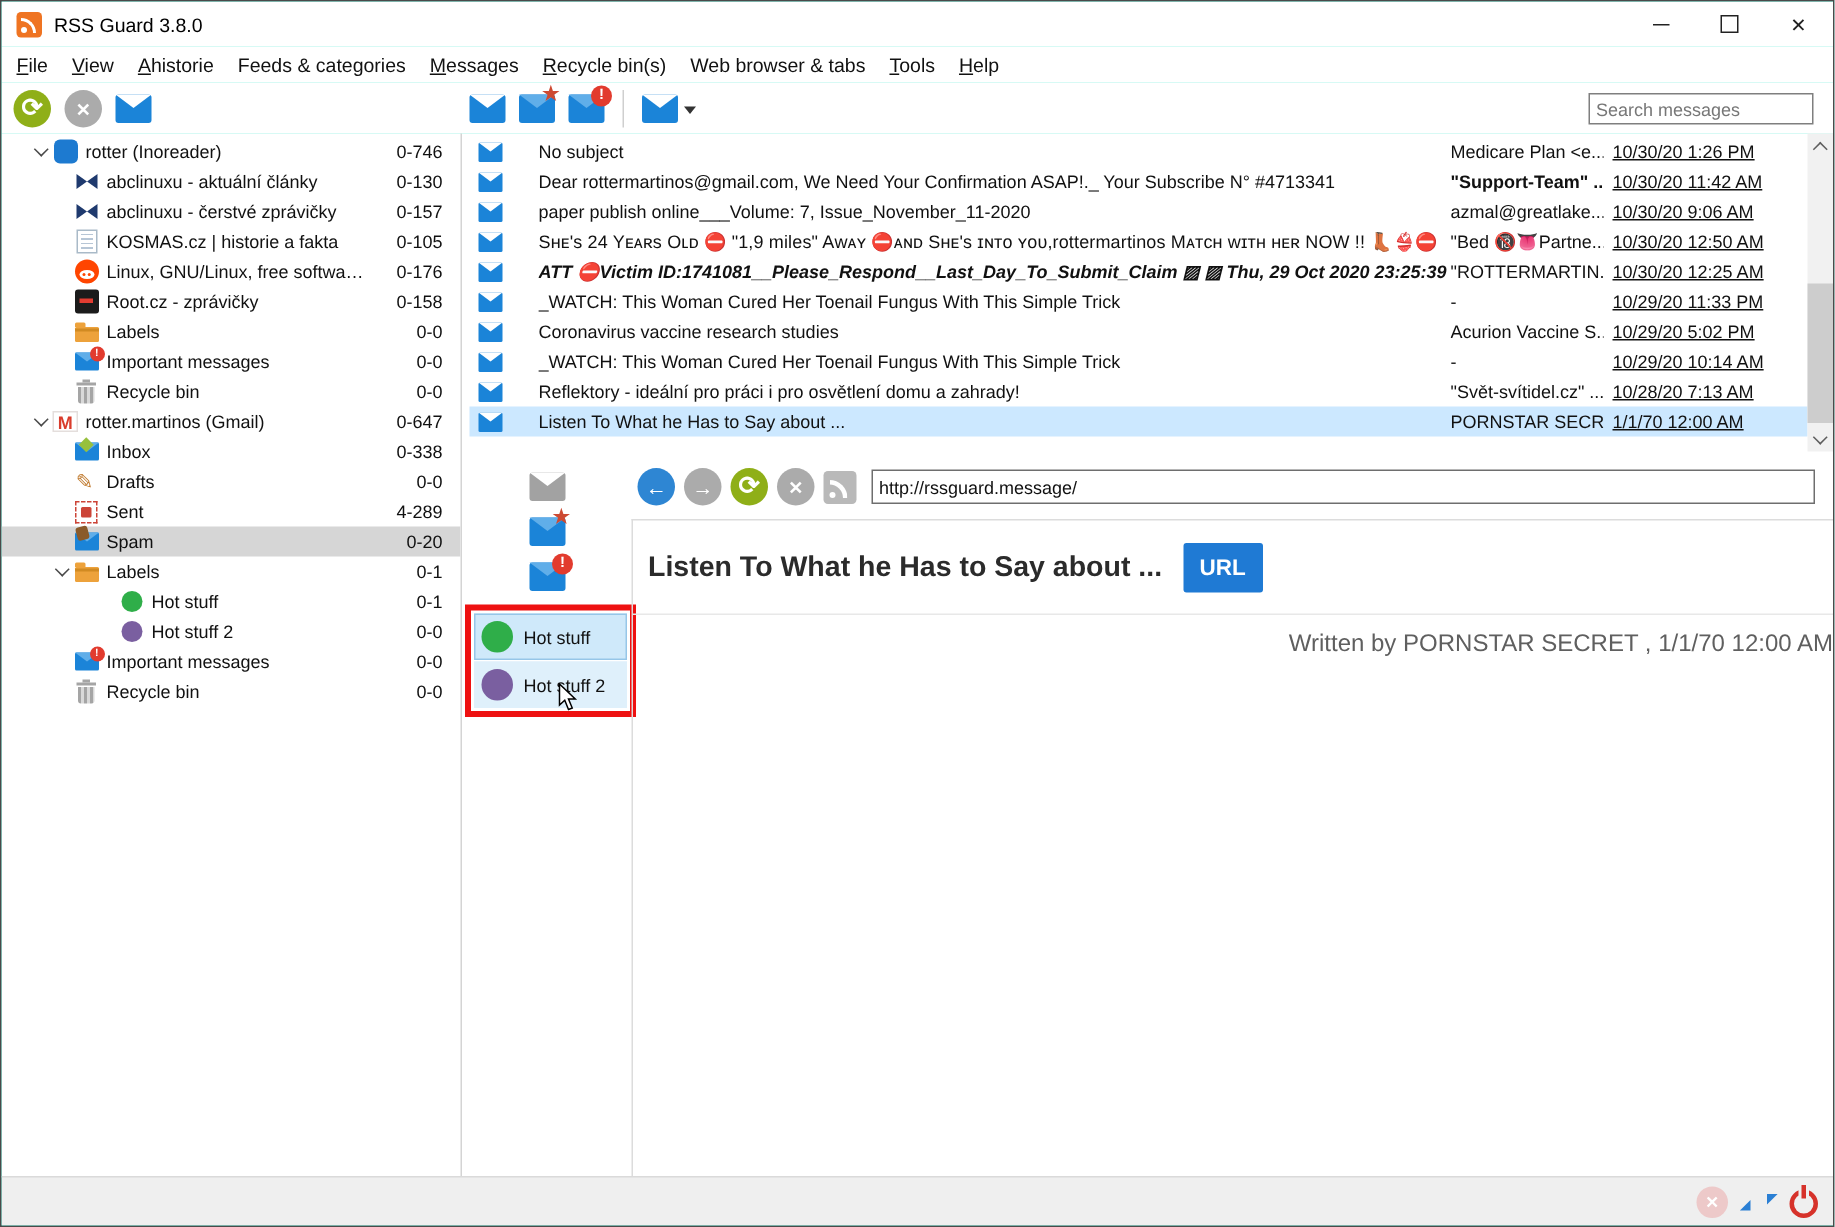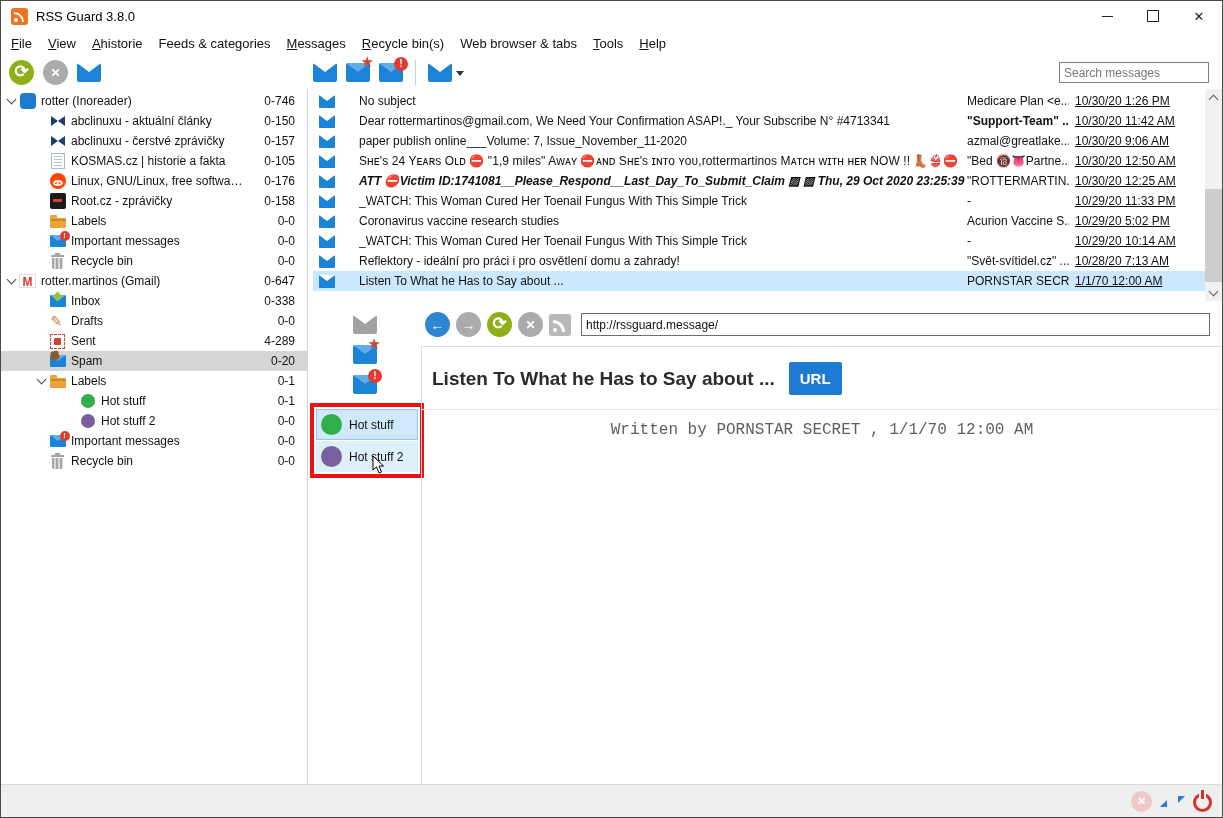--- a/index.html
+++ b/index.html
@@ -64,21 +64,21 @@
 
   .search-wrap{position:absolute;right:13px;top:7px;}
   .search-input{width:140px;height:17px;border:1px solid #7f7f7f;font-size:12px;padding:1px 4px;color:#333;font-family:"Liberation Sans",sans-serif;}
   .search-input::placeholder{color:#777;}
 
   
   .main{position:absolute;left:0;top:88px;right:0;bottom:33px;background:#fff;}
   .sidebar{position:absolute;left:0;top:0;bottom:0;width:307px;border-right:1px solid #d4d4d4;padding-top:2px;box-sizing:border-box;overflow:hidden;}
   .frow{height:20px;display:flex;align-items:center;font-size:12px;white-space:nowrap;}
   .frow.selected{background:#d6d6d6;}
-  .frow[data-level="0"]{padding-left:2px;justify-content:space-between;}
+  .frow[data-level="0"]{padding-left:18px;justify-content:space-between;}
   .frow[data-level="1"]{padding-left:32px;}
   .frow[data-level="2"]{padding-left:62px;}
   .chev{width:16px;height:16px;display:flex;align-items:center;justify-content:center;visibility:hidden;flex:none;}
   .chev.show{visibility:visible;}
   .chev::before{content:"";width:6px;height:6px;border-left:1.6px solid #4a4a4a;border-bottom:1.6px solid #4a4a4a;transform:rotate(-45deg);margin-top:-3px;}
   .fic{width:17px;height:17px;display:flex;align-items:center;justify-content:center;margin-right:5px;flex:none;position:relative;}
   .flabel{flex:1;overflow:hidden;text-overflow:ellipsis;}
   .fcount{width:50px;text-align:right;padding-right:12px;flex:none;}
 
   
@@ -149,21 +149,21 @@
   .ldot{width:21px;height:21px;border-radius:50%;flex:none;}
   .cursor{position:absolute;left:58px;top:48px;z-index:5;}
 
   .browserpane{position:absolute;left:112px;top:0;right:0;bottom:0;}
   .bnav{position:absolute;left:0;top:0;right:0;height:43px;display:flex;align-items:center;gap:6px;padding-left:4px;box-sizing:border-box;}
   .url-input{flex:1;height:19px;border:1px solid #6e6e6e;font-size:12px;padding:1px 4px;margin-left:4px;margin-right:12px;color:#111;font-family:"Liberation Sans",sans-serif;}
   .bcontent{position:absolute;left:0;top:43px;right:0;bottom:0;border-top:1px solid #dcdcdc;border-left:1px solid #dcdcdc;}
   .article-head{display:flex;align-items:center;gap:14px;padding:15px 0 14px 10px;border-bottom:1px solid #e8e8e8;}
   .article-title{font-size:19px;font-weight:bold;color:#2b2b2b;margin:0;}
   .url-chip{background:#1f7ad4;color:#fff;font-size:15px;font-weight:bold;padding:8px 11px;border:none;border-radius:2px;font-family:"Liberation Sans",sans-serif;}
-  .byline{text-align:center;color:#5f5f5f;font-size:16px;padding-top:11px;font-family:Liberation Mono, monospace;}
+  .byline{text-align:right;color:#5f5f5f;font-size:16px;padding-top:11px;}
 
   
   .statusbar{position:absolute;left:0;bottom:0;right:0;height:33px;background:#efefef;border-top:1px solid #dadada;display:flex;align-items:center;justify-content:flex-end;gap:11px;padding-right:10px;box-sizing:border-box;}
   [data-icon="close-disabled-icon"]{width:21px;height:21px;border-radius:50%;background:#edc9c9;color:#fff;display:flex;align-items:center;justify-content:center;font-size:11px;font-weight:bold;}
   [data-icon="close-disabled-icon"]::before{content:"✕";}
   [data-icon="expand-icon"]{width:19px;height:19px;position:relative;}
   [data-icon="expand-icon"]::before{content:"";position:absolute;right:-1px;top:-1px;border:5.5px solid transparent;border-right-color:#2a7fd4;transform:rotate(45deg);}
   [data-icon="expand-icon"]::after{content:"";position:absolute;left:-1px;bottom:-1px;border:5.5px solid transparent;border-left-color:#2a7fd4;transform:rotate(45deg);}
   [data-icon="power-icon"]{width:13px;height:13px;border:3px solid #d6322a;border-radius:50%;position:relative;margin-top:2px;}
   [data-icon="power-icon"]::before{content:"";position:absolute;left:5px;top:-6px;width:3px;height:9px;background:#d6322a;box-shadow:0 0 0 2px #efefef;}
@@ -243,21 +243,21 @@
           <span class="fcount">0-746</span>
 
         </div>
 
         <div class="frow" data-level="1">
           <span class="chev"></span>
           <span class="fic">
             <span data-icon="abclinuxu"></span>
           </span>
           <span class="flabel frow-label">abclinuxu - aktuální články</span>
-          <span class="fcount">0-150</span>
+          <span class="fcount">0-130</span>
 
         </div>
 
         <div class="frow" data-level="1">
           <span class="chev"></span>
           <span class="fic">
             <span data-icon="abclinuxu"></span>
           </span>
           <span class="flabel frow-label">abclinuxu - čerstvé zprávičky</span>
           <span class="fcount">0-157</span>

